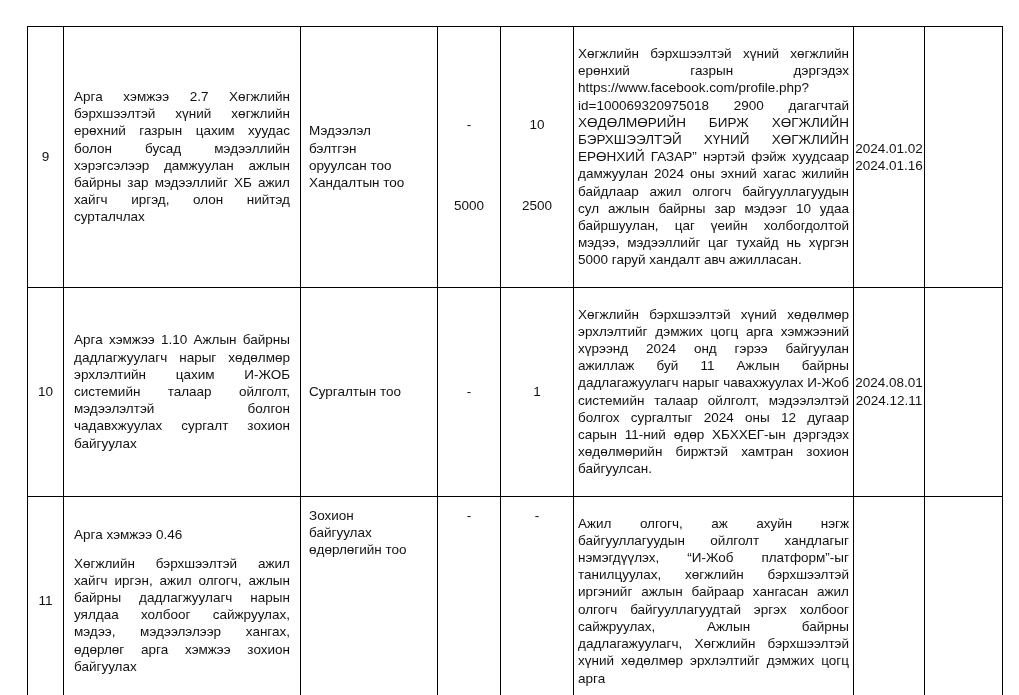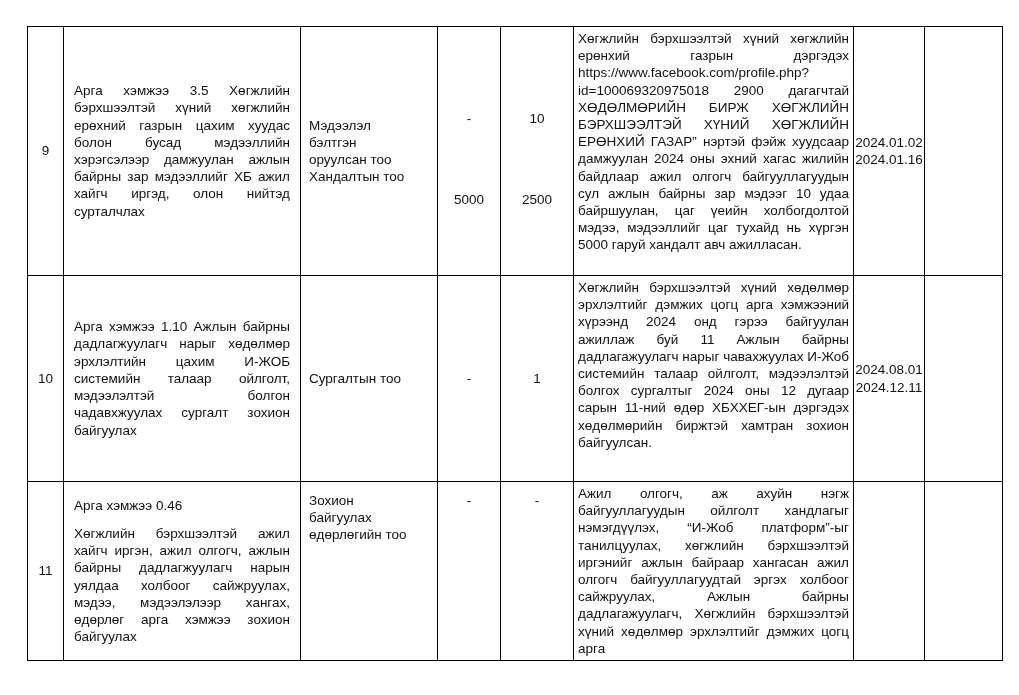--- a/index.html
+++ b/index.html
@@ -30,21 +30,21 @@
   }
   tr.r0 td { height: 249px; }
   tr.r1 td { height: 206px; }
   tr.r2 td { height: 175px; }
 
   td.c-num { text-align: center; }
   td.c-act { padding: 4px 10px; text-align: justify; }
   td.c-ind { padding: 4px 8px; }
   .ind-block { width: 108px; }
   td.c-val { text-align: center; }
-  td.c-out { vertical-align: top; padding: 3px 4px; text-align: justify; overflow-wrap: break-word; }
+  td.c-out { vertical-align: top; padding: 18px 4px; text-align: justify; overflow-wrap: break-word; }
   td.c-date { text-align: center; }
 
   
   tr.r0 .ind-b { }
   .val-grp { display: flex; flex-direction: column; align-items: center; }
   tr.r0 .va { height: 51px; display: flex; align-items: center; justify-content: center; }
   tr.r0 .vb { height: 17px; margin-top: 47px; display: flex; align-items: center; justify-content: center; }
 
   
   tr.r2 td.c-ind, tr.r2 td.c-val { vertical-align: top; padding-top: 10px; }
@@ -65,21 +65,21 @@
         <col style="width:71px">
         <col style="width:78px">
     </colgroup>
     <tbody>
 
       <tr class="r0">
         <td class="c-num">
           <div>9</div>
         </td>
         <td class="c-act">
-          <div>Арга хэмжээ  3.5 Хөгжлийн бэрхшээлтэй хүний хөгжлийн ерөхний газрын цахим хуудас болон бусад мэдээллийн хэрэгсэлээр дамжуулан ажлын байрны зар мэдээллийг ХБ ажил хайгч иргэд, олон нийтэд сурталчлах</div>
+          <div>Арга хэмжээ  2.7 Хөгжлийн бэрхшээлтэй хүний хөгжлийн ерөхний газрын цахим хуудас болон бусад мэдээллийн хэрэгсэлээр дамжуулан ажлын байрны зар мэдээллийг ХБ ажил хайгч иргэд, олон нийтэд сурталчлах</div>
         </td>
         <td class="c-ind">
           <div class="ind-block ind-a">Мэдээлэл бэлтгэн оруулсан тоо</div>
           <div class="ind-block ind-b">Хандалтын тоо</div>
         </td>
         <td class="c-val">
           <div class="val-grp">
             <div class="va">-</div>
             <div class="vb">5000</div>
           </div>

